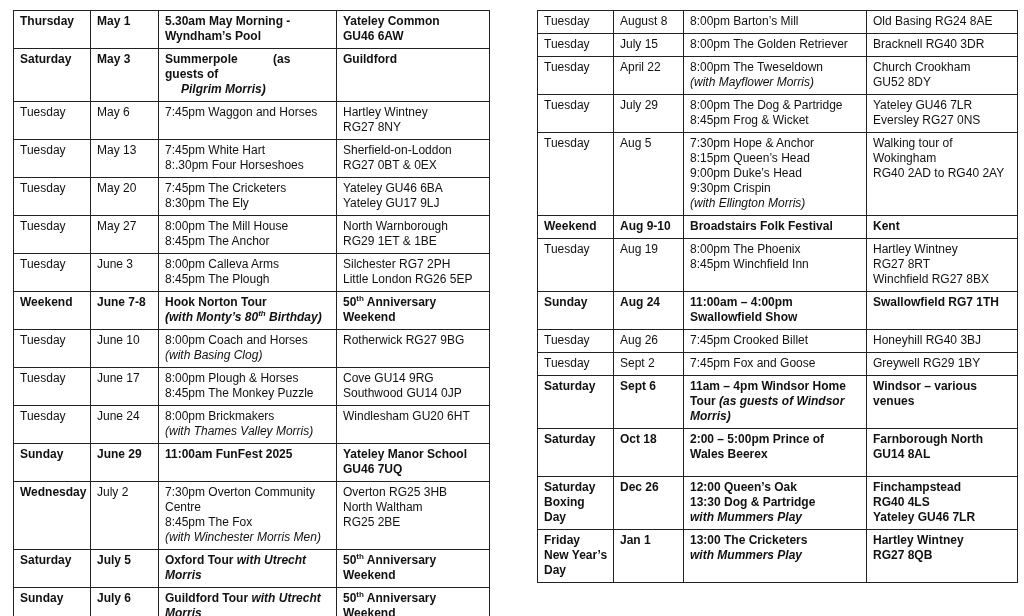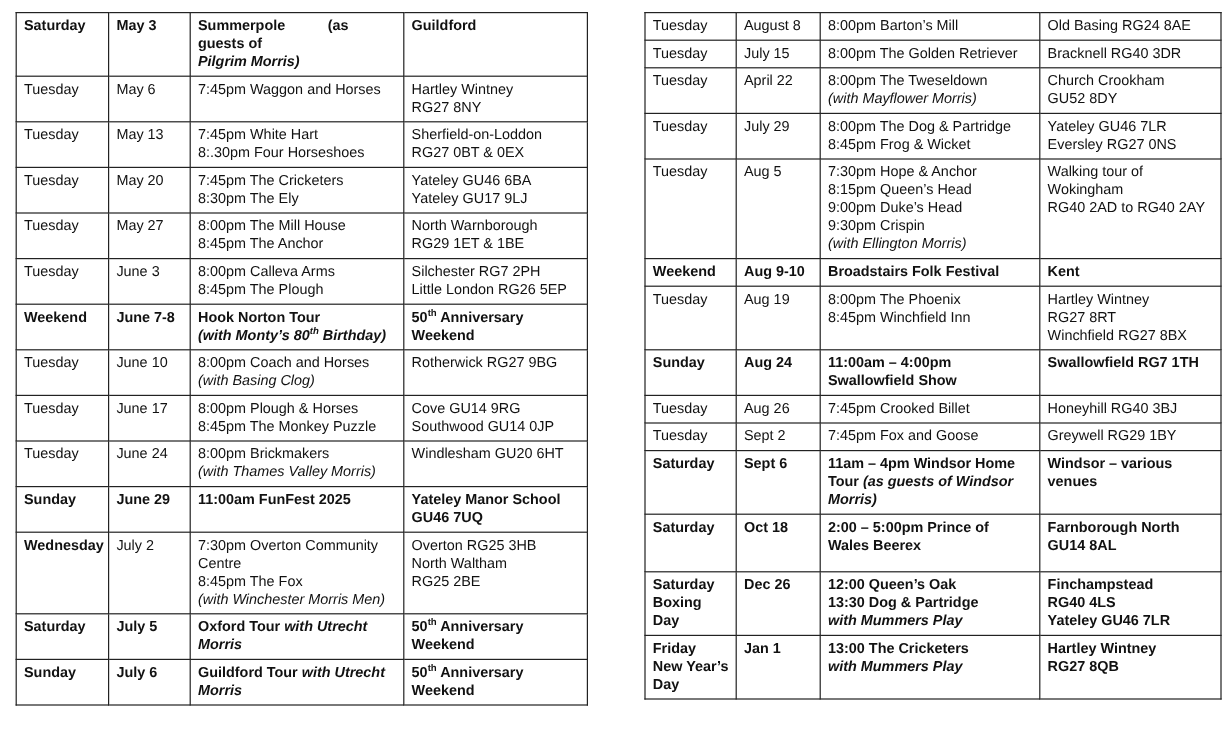--- a/index.html
+++ b/index.html
@@ -49,23 +49,29 @@
 
   <table class="sched left">
     <colgroup>
       <col class="c-day">
         <col class="c-date">
         <col class="c-event">
         <col class="c-loc">
     </colgroup>
     <tbody>
         <tr class="bold">
+          <td><span>Thursday</span></td>
+          <td><span>May 1</span></td>
+          <td><span>5.30am May Morning -</span><br><span>Wyndham’s Pool</span></td>
+          <td><span>Yateley Common</span><br><span>GU46 6AW</span></td>
+        </tr>
+        <tr class="bold">
           <td><span>Saturday</span></td>
           <td><span>May 3</span></td>
-          <td><span>Summerpole </span><span style=" margin-left: 32px;">(as guests of</span><br><span style="font-style: italic;">Pilgrim Morris)</span></td>
+          <td><span>Summerpole </span><span style=" margin-left: 32px;">(as guests of</span><br><span style="font-style: italic; margin-left: 16px;">Pilgrim Morris)</span></td>
           <td><span>Guildford</span></td>
         </tr>
         <tr>
           <td><span>Tuesday</span></td>
           <td><span>May 6</span></td>
           <td><span>7:45pm Waggon and Horses</span></td>
           <td><span>Hartley Wintney</span><br><span>RG27 8NY</span></td>
         </tr>
         <tr>
           <td><span>Tuesday</span></td>

